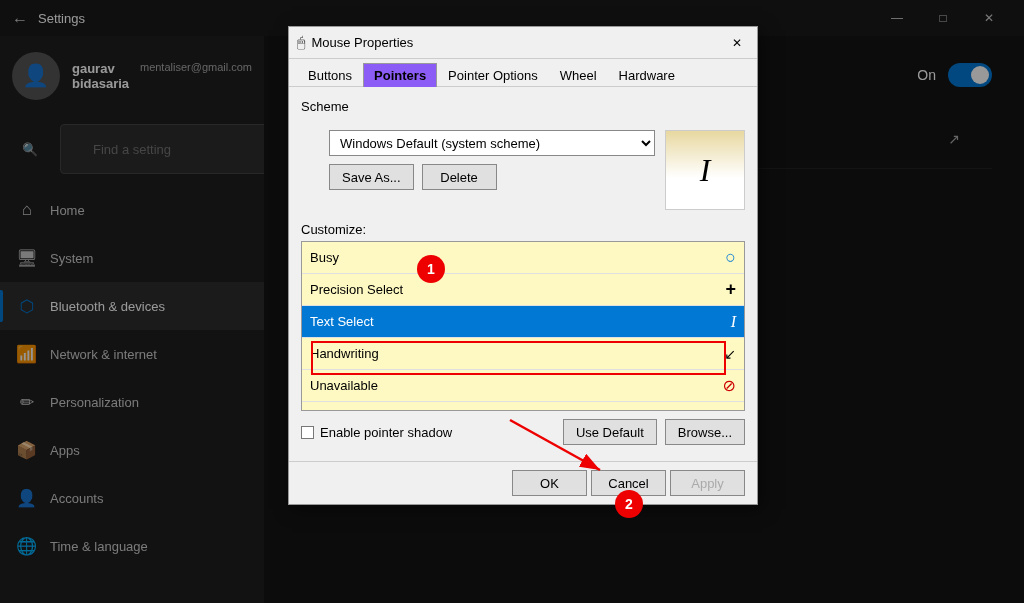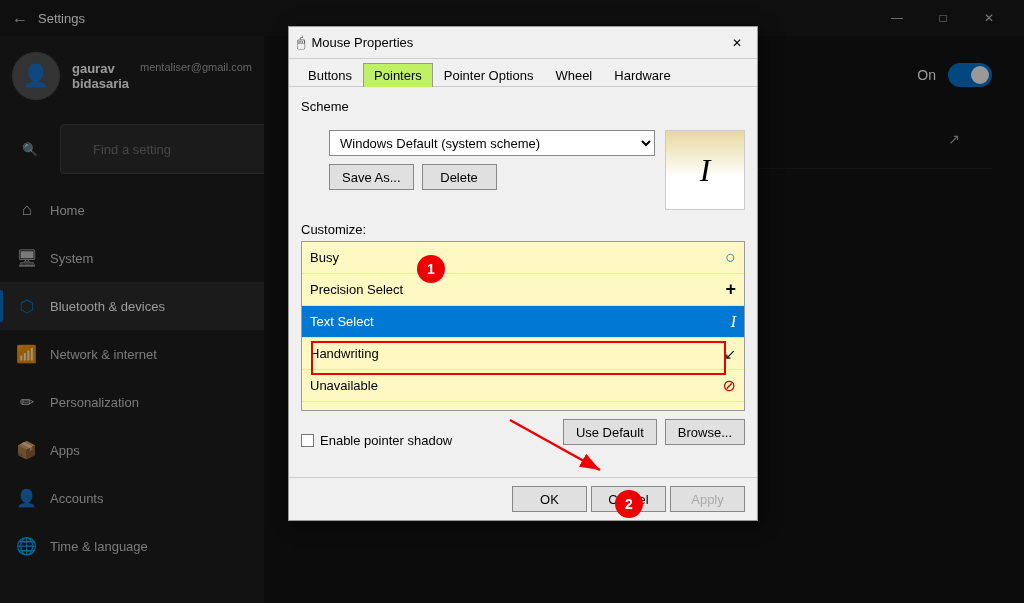--- a/index.html
+++ b/index.html
@@ -221,24 +221,24 @@
     .dialog-tab {
       padding: 4px 10px;
       font-size: 13px;
       cursor: pointer;
       border: 1px solid transparent;
       border-bottom: none;
       margin-bottom: -1px;
       color: #000;
     }
     .dialog-tab.active {
-      background: #bef264;
+      background: #8b5cf6;
       border-color: #999;
       border-bottom-color: #f0f0f0;
-      font-weight: 400;
+      font-weight: 700;
     }
 
     
     .dialog-body { padding: 12px 12px 8px; }
 
     
     .scheme-label { font-size: 13px; margin-bottom: 16px; color: #000; }
     .scheme-row {
       display: flex;
       align-items: center;
@@ -321,21 +321,21 @@
       margin-bottom: 8px;
       gap: 6px;
     }
     .checkbox { width: 13px; height: 13px; border: 1px solid #777; background: #fff; flex-shrink: 0; }
     .pointer-shadow-label { font-size: 13px; color: #000; }
 
     .cursor-action-buttons {
       display: flex;
       gap: 8px;
       justify-content: flex-end;
-      margin-bottom: 24px;
+      margin-bottom: 8px;
     }
 
     
     .dialog-footer {
       display: flex;
       justify-content: flex-end;
       gap: 4px;
       padding: 8px 12px;
       border-top: 1px solid #ccc;
       background: #f0f0f0;

